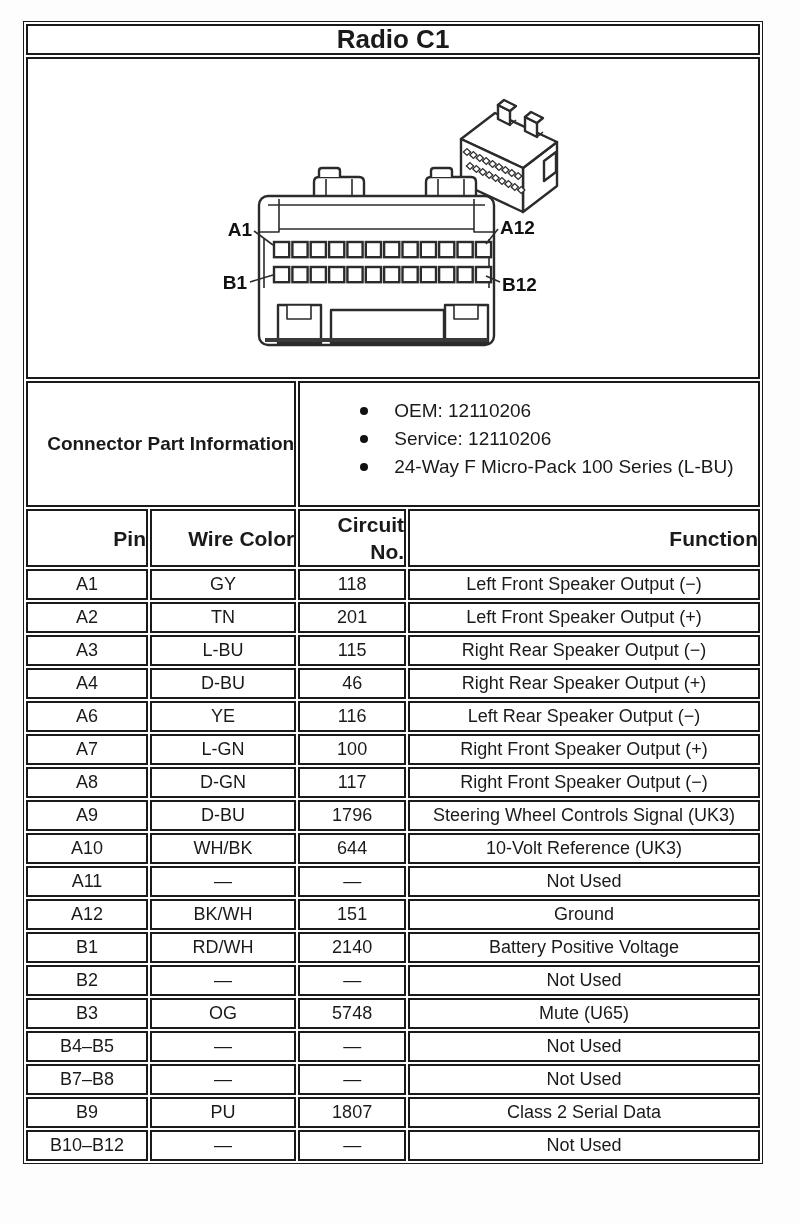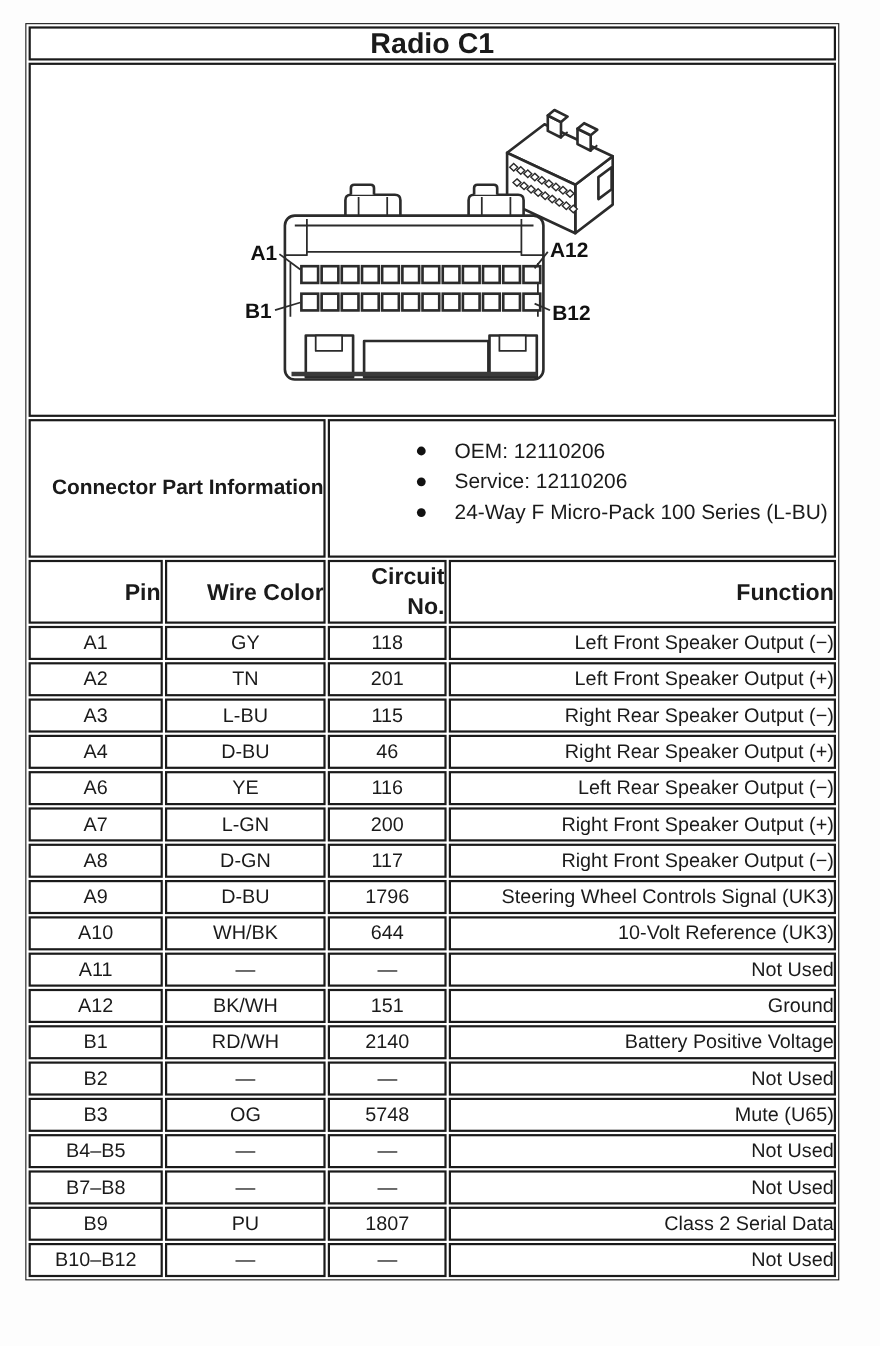--- a/index.html
+++ b/index.html
@@ -28,30 +28,30 @@
   .title-cell {
     height:27px; text-align:center;
     font-weight:bold; font-size:26px; line-height:27px;
   }
   .diagram-cell { height:318px; vertical-align:top; }
   .part-label-cell {
     height:122px; text-align:right; vertical-align:middle;
     font-weight:bold; font-size:19px;
   }
   .part-list-cell { vertical-align:top; }
-  ul.bullets { list-style:none; margin:14px 0 0 0; padding:0 0 0 79px; }
+  ul.bullets { list-style:none; margin:14px 0 0 0; padding:0 0 0 60px; }
   ul.bullets li { font-size:19px; line-height:28px; white-space:nowrap; }
   ul.bullets li::before {
     content:""; display:inline-block; width:8px; height:8px;
     border-radius:50%; background:#111;
     margin-right:26px; vertical-align:2px;
   }
   th { height:27px; font-size:21px; font-weight:bold; text-align:right; line-height:27px; }
   td.c { height:27px; font-size:18px; text-align:center; line-height:27px; }
-  td.f { height:27px; font-size:18px; text-align:right; padding-left:5px; line-height:27px; }
+  td.f { height:27px; font-size:18px; text-align:center; padding-left:5px; line-height:27px; }
   svg { display:block; }
   .line-art { stroke:#2b2b2b; fill:none; stroke-width:2.4; stroke-linejoin:round; }
   .line-art-thin { stroke:#2b2b2b; fill:none; stroke-width:1.6; stroke-linejoin:round; }
   .white-fill { fill:#ffffff; }
   .pin-sq { fill:#ffffff; stroke:#2b2b2b; stroke-width:2.4; }
   .hatch { fill:#ffffff; stroke:#2b2b2b; stroke-width:1.3; }
   .pin-label { font-family:"Liberation Sans", sans-serif; font-size:19px; font-weight:bold; fill:#111; }
 </style>
 </head>
 <body>
@@ -220,21 +220,21 @@
       </tr>
       <tr>
         <td class="c">A6</td>
         <td class="c">YE</td>
         <td class="c">116</td>
         <td class="f">Left Rear Speaker Output (−)</td>
       </tr>
       <tr>
         <td class="c">A7</td>
         <td class="c">L-GN</td>
-        <td class="c">200</td>
+        <td class="c">100</td>
         <td class="f">Right Front Speaker Output (+)</td>
       </tr>
       <tr>
         <td class="c">A8</td>
         <td class="c">D-GN</td>
         <td class="c">117</td>
         <td class="f">Right Front Speaker Output (−)</td>
       </tr>
       <tr>
         <td class="c">A9</td>

